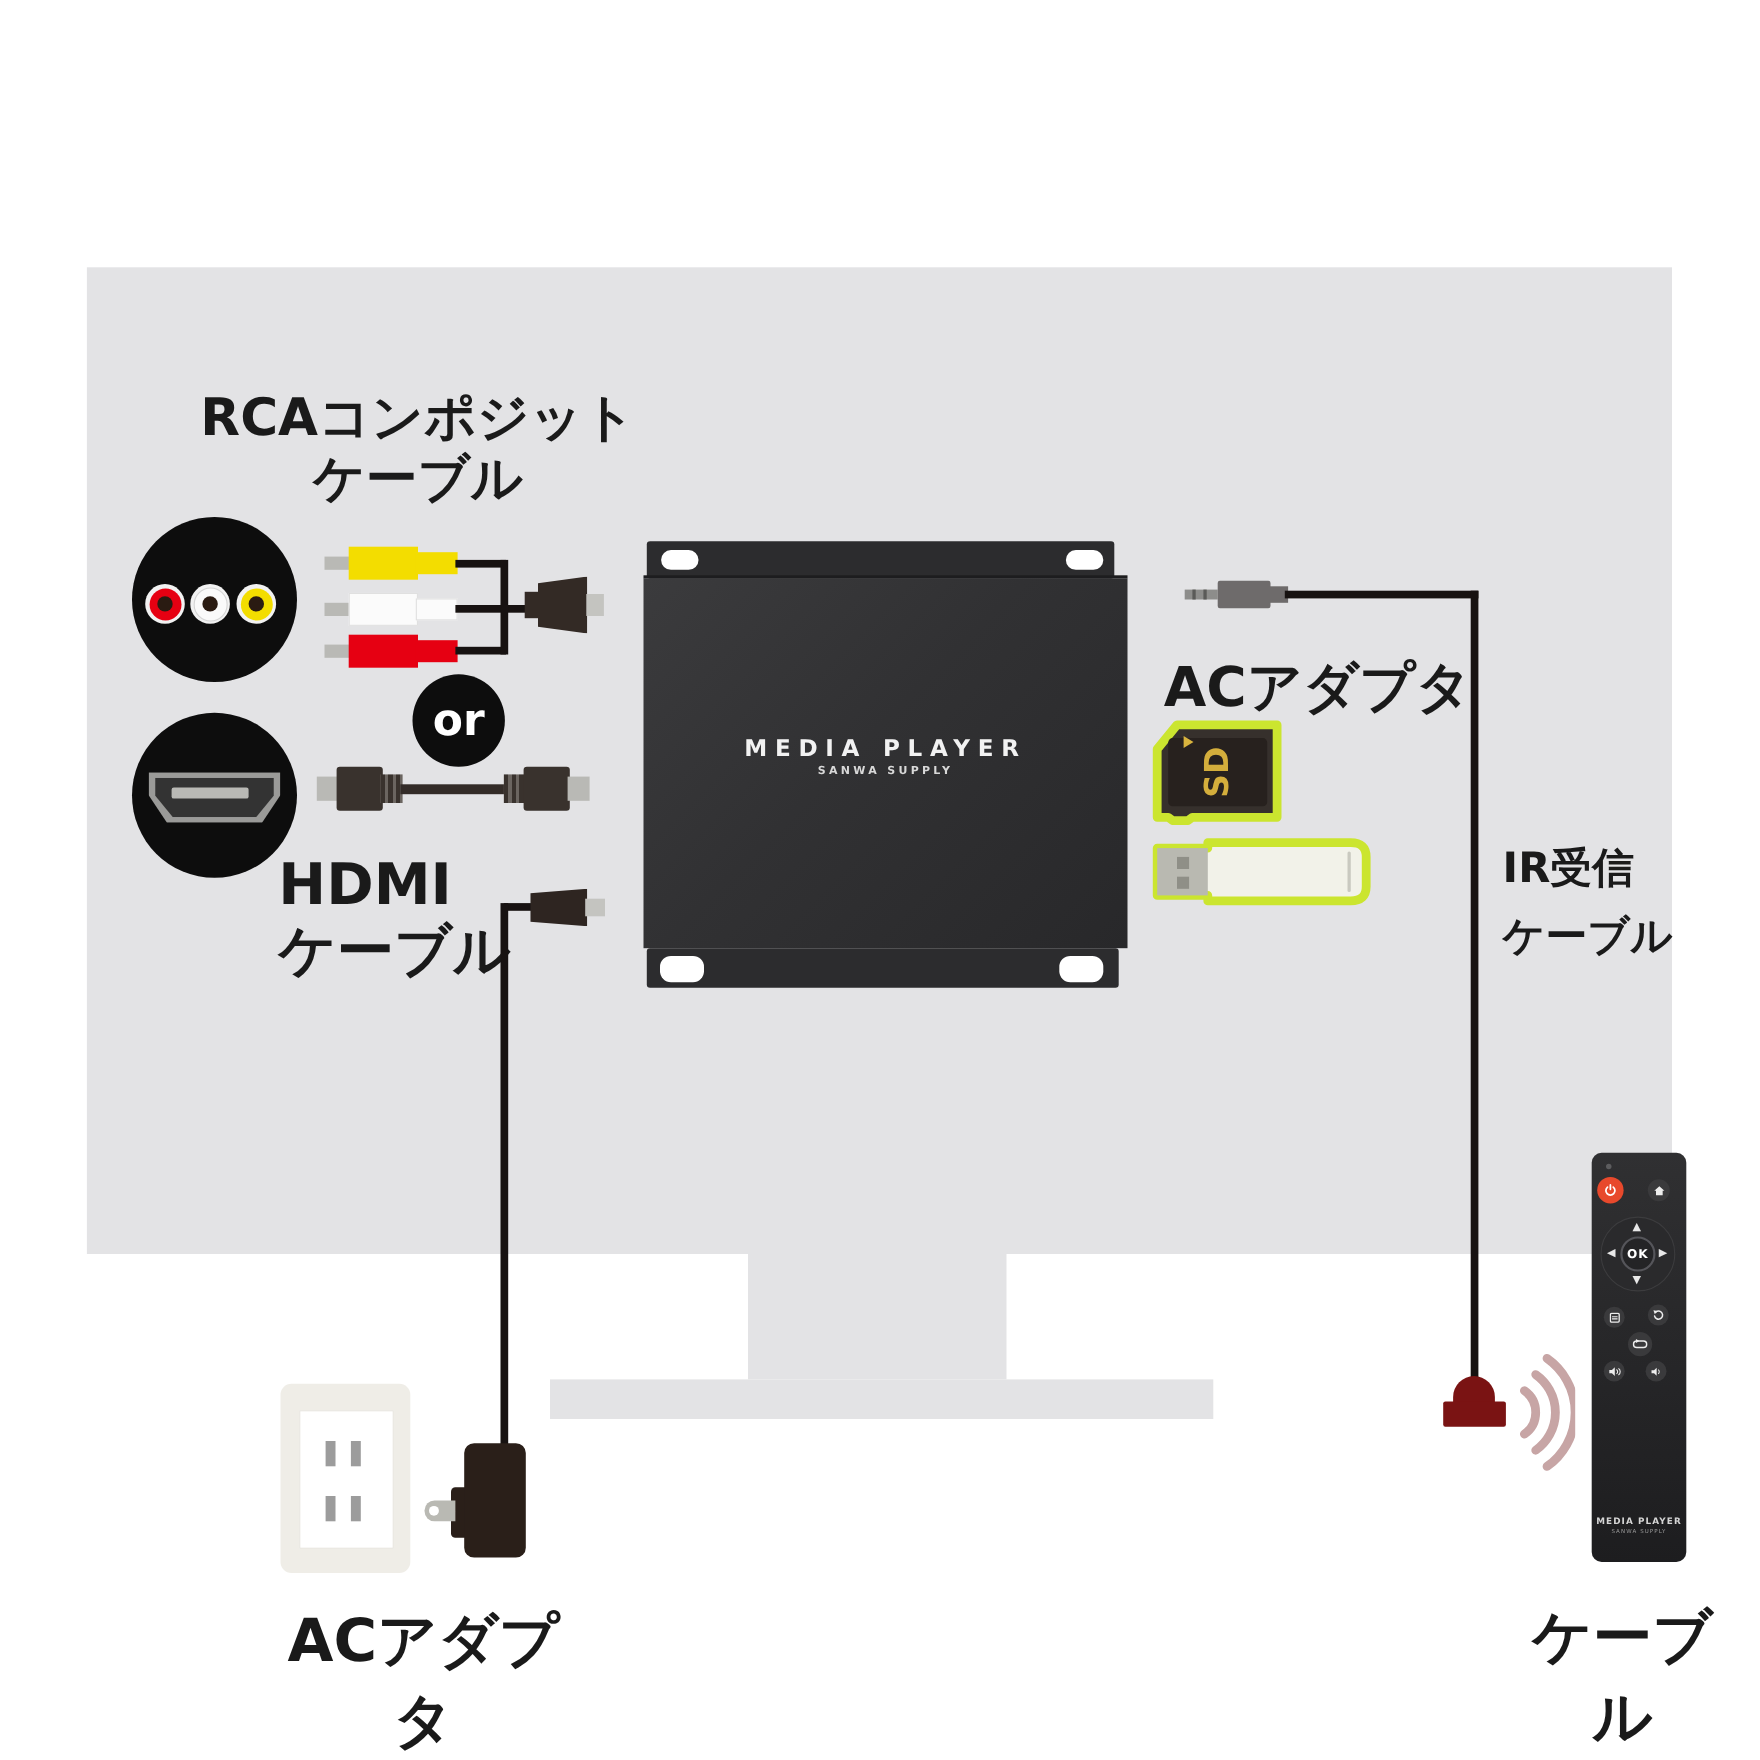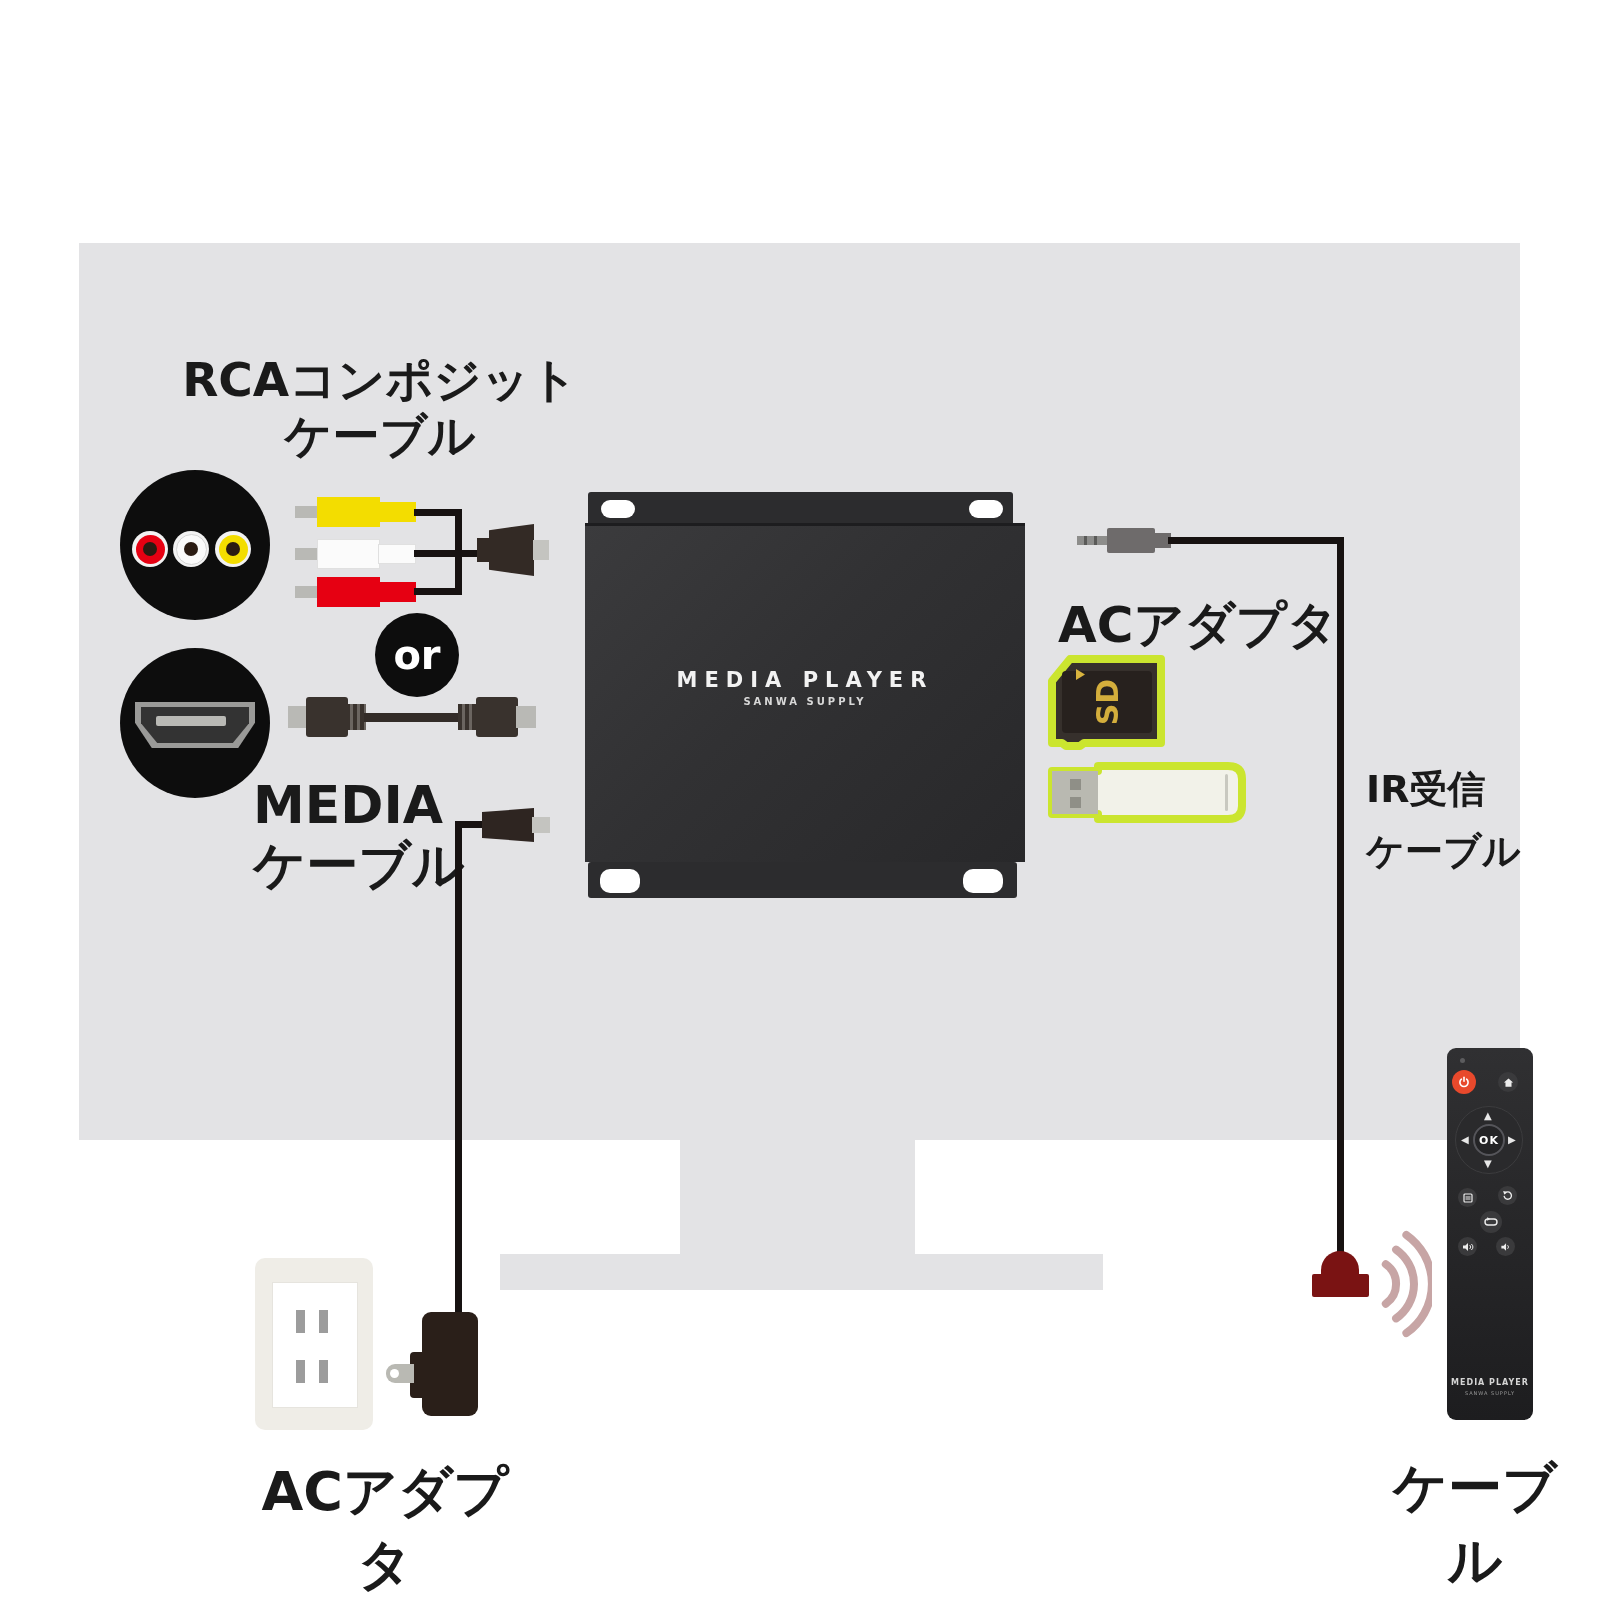--- a/index.html
+++ b/index.html
@@ -193,21 +193,21 @@
 
   <div class="abs plug-tip" style="left:288px;top:706px;width:20px;height:22px;"></div>
   <div class="abs hdmi-conn" style="left:306px;top:697px;width:42px;height:40px;"></div>
   <div class="abs ridges" style="left:346px;top:704px;width:20px;height:26px;"></div>
   <div class="abs wire" style="left:364px;top:713px;width:96px;height:9px;background:#332c28;"></div>
   <div class="abs ridges" style="left:458px;top:704px;width:20px;height:26px;"></div>
   <div class="abs hdmi-conn" style="left:476px;top:697px;width:42px;height:40px;"></div>
   <div class="abs plug-tip" style="left:516px;top:706px;width:20px;height:22px;"></div>
 
   <div class="abs lbl hdmi-label">
-    <div>MEDIA</div>
+    <div>HDMI</div>
     <div>ケーブル</div>
   </div>
 
   <div class="abs mp-flange" style="left:588px;top:492px;width:425px;height:34px;"></div>
   <div class="abs mp-hole" style="left:601px;top:500px;width:34px;height:18px;"></div>
   <div class="abs mp-hole" style="left:969px;top:500px;width:34px;height:18px;"></div>
   <div class="abs mp-body"></div>
   <div class="abs mp-flange" style="left:588px;top:862px;width:429px;height:36px;"></div>
   <div class="abs mp-hole" style="left:600px;top:869px;width:40px;height:24px;"></div>
   <div class="abs mp-hole" style="left:963px;top:869px;width:40px;height:24px;"></div>

